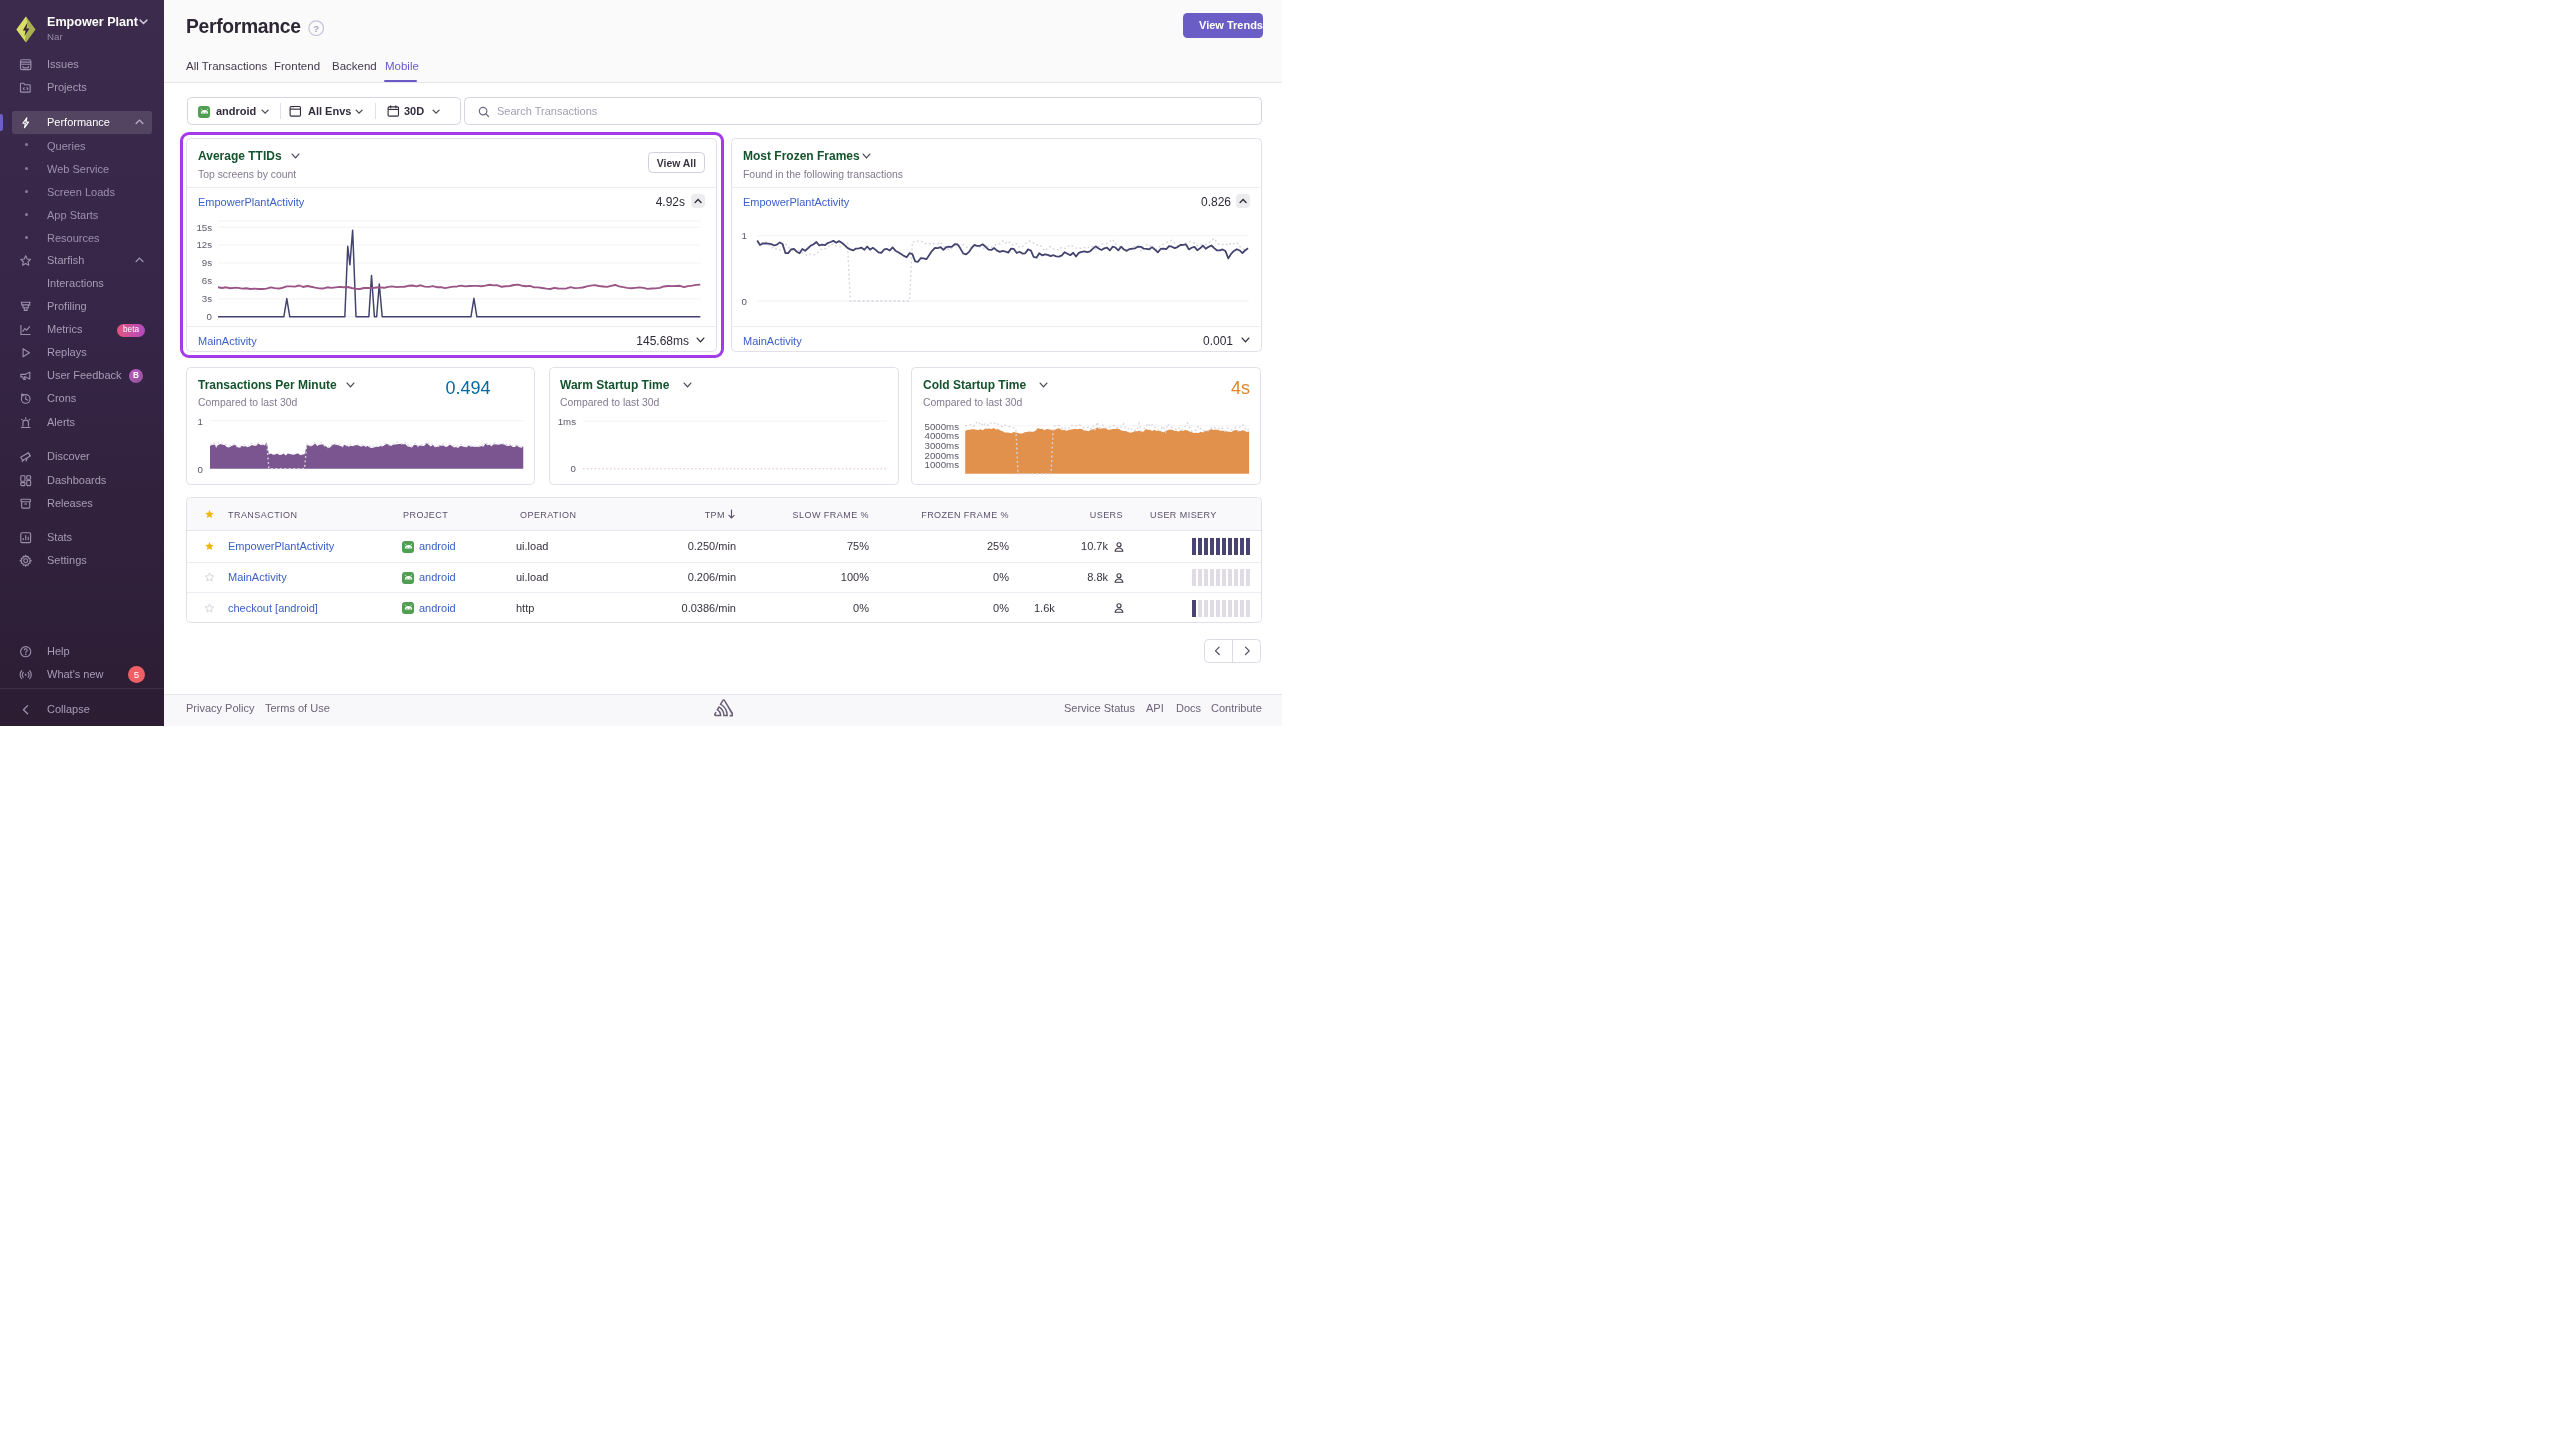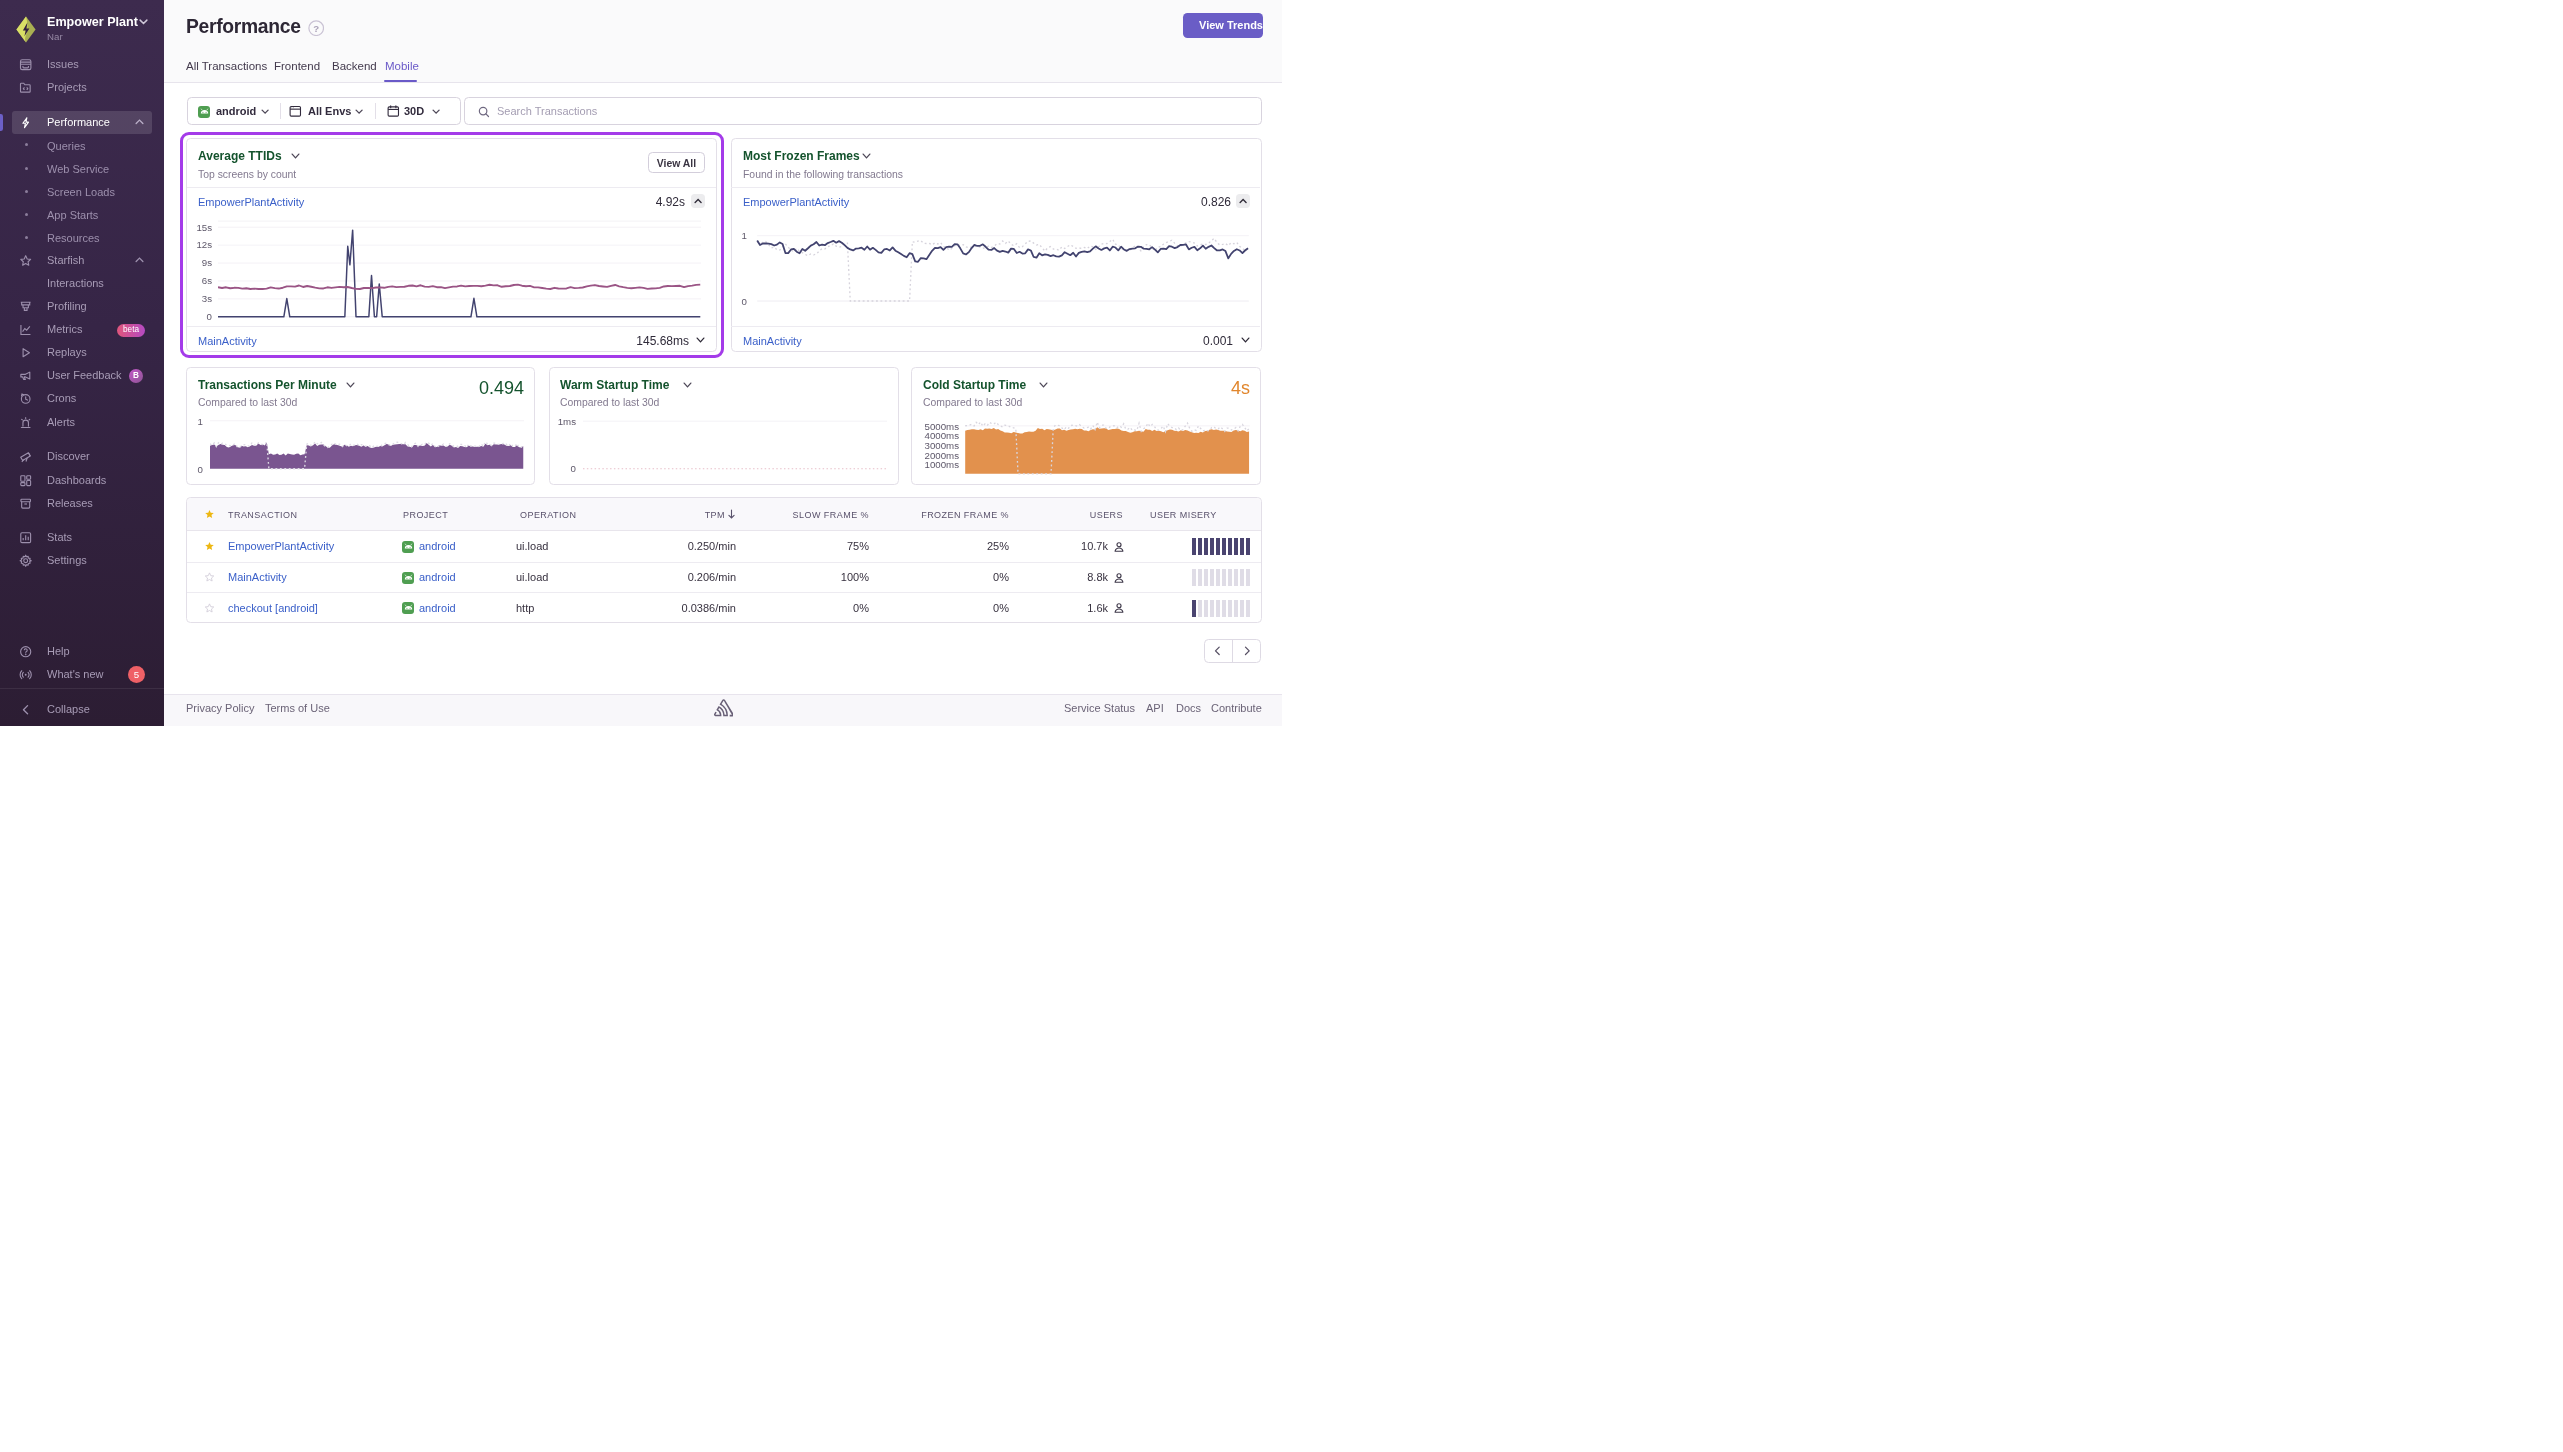--- a/index.html
+++ b/index.html
@@ -284,21 +284,21 @@
 <div class="rowval" style="left:1159px;top:334px;width:74px">0.001</div>
 <svg class="abs" style="left:1241px;top:337px" width="9" height="6.7" viewBox="0 0 12 9">
     <polyline points="1.5,1.5 6,6.5 10.5,1.5" fill="none" stroke="#2f2b38" stroke-width="1.8" stroke-linecap="round"></polyline>
   </svg>
 
 <div class="card" style="left:186px;top:367px;width:349px;height:118px"></div>
 <div class="ctitle" style="left:198px;top:378px">Transactions Per Minute</div>
 <svg class="abs" style="left:346px;top:382px" width="9" height="6.7" viewBox="0 0 12 9">
     <polyline points="1.5,1.5 6,6.5 10.5,1.5" fill="none" stroke="#4f4959" stroke-width="1.8" stroke-linecap="round"></polyline>
   </svg>
-<div class="abs" style="left:412px;top:378px;width:112px;font-size:18px;color:#14532d;text-align:right">0.494</div>
+<div class="abs" style="left:412px;top:378px;width:112px;font-size:18px;color:#0369a1;text-align:center">0.494</div>
 <div class="csub" style="left:198px;top:397px">Compared to last 30d</div>
 <div class="ylab" style="left:181px;top:416px;width:22px">1</div>
 <div class="ylab" style="left:181px;top:464px;width:22px">0</div>
 
 <div class="card" style="left:549px;top:367px;width:350px;height:118px"></div>
 <div class="ctitle" style="left:560px;top:378px">Warm Startup Time</div>
 <svg class="abs" style="left:683px;top:382px" width="9" height="6.7" viewBox="0 0 12 9">
     <polyline points="1.5,1.5 6,6.5 10.5,1.5" fill="none" stroke="#4f4959" stroke-width="1.8" stroke-linecap="round"></polyline>
   </svg>
 <div class="csub" style="left:560px;top:397px">Compared to last 30d</div>
@@ -439,21 +439,21 @@
     <path d="M1 7.6a5 5 0 0 1 10 0z" fill="#fff"></path>
     <path d="M2.6 2.6 1.4 1M9.4 2.6l1.2-1.6" stroke="#fff" stroke-width="1"></path>
     <circle cx="3.9" cy="5.9" r=".7" fill="#4f9e51"></circle>
     <circle cx="8.1" cy="5.9" r=".7" fill="#4f9e51"></circle>
   </svg>
 <div class="td" style="left:419px;top:602px"><a class="link">android</a></div>
 <div class="td" style="left:516px;top:602px">http</div>
 <div class="td" style="left:662px;top:602px;width:74px;text-align:right">0.0386/min</div>
 <div class="td" style="left:795px;top:602px;width:74px;text-align:right">0%</div>
 <div class="td" style="left:935px;top:602px;width:74px;text-align:right">0%</div>
-<div class="td" style="left:1034px;top:602px;width:74px;text-align:right">1.6k</div>
+<div class="td" style="left:1034px;top:602px;width:74px;text-align:left">1.6k</div>
 <svg class="abs" style="left:1113px;top:602px" width="12" height="12" viewBox="0 0 16 16" fill="none" stroke="#3d3748" stroke-width="1.5">
     <circle cx="8" cy="5" r="2.7"></circle>
     <path d="M2.8 13.6a5.3 5.3 0 0 1 10.4 0z" stroke-linejoin="round"></path>
   </svg>
 <div class="abs" style="left:1192px;top:600px;width:4px;height:17px;background:#4a4470"></div>
 <div class="abs" style="left:1198px;top:600px;width:4px;height:17px;background:#dfdce6"></div>
 <div class="abs" style="left:1204px;top:600px;width:4px;height:17px;background:#dfdce6"></div>
 <div class="abs" style="left:1210px;top:600px;width:4px;height:17px;background:#dfdce6"></div>
 <div class="abs" style="left:1216px;top:600px;width:4px;height:17px;background:#dfdce6"></div>
 <div class="abs" style="left:1222px;top:600px;width:4px;height:17px;background:#dfdce6"></div>

